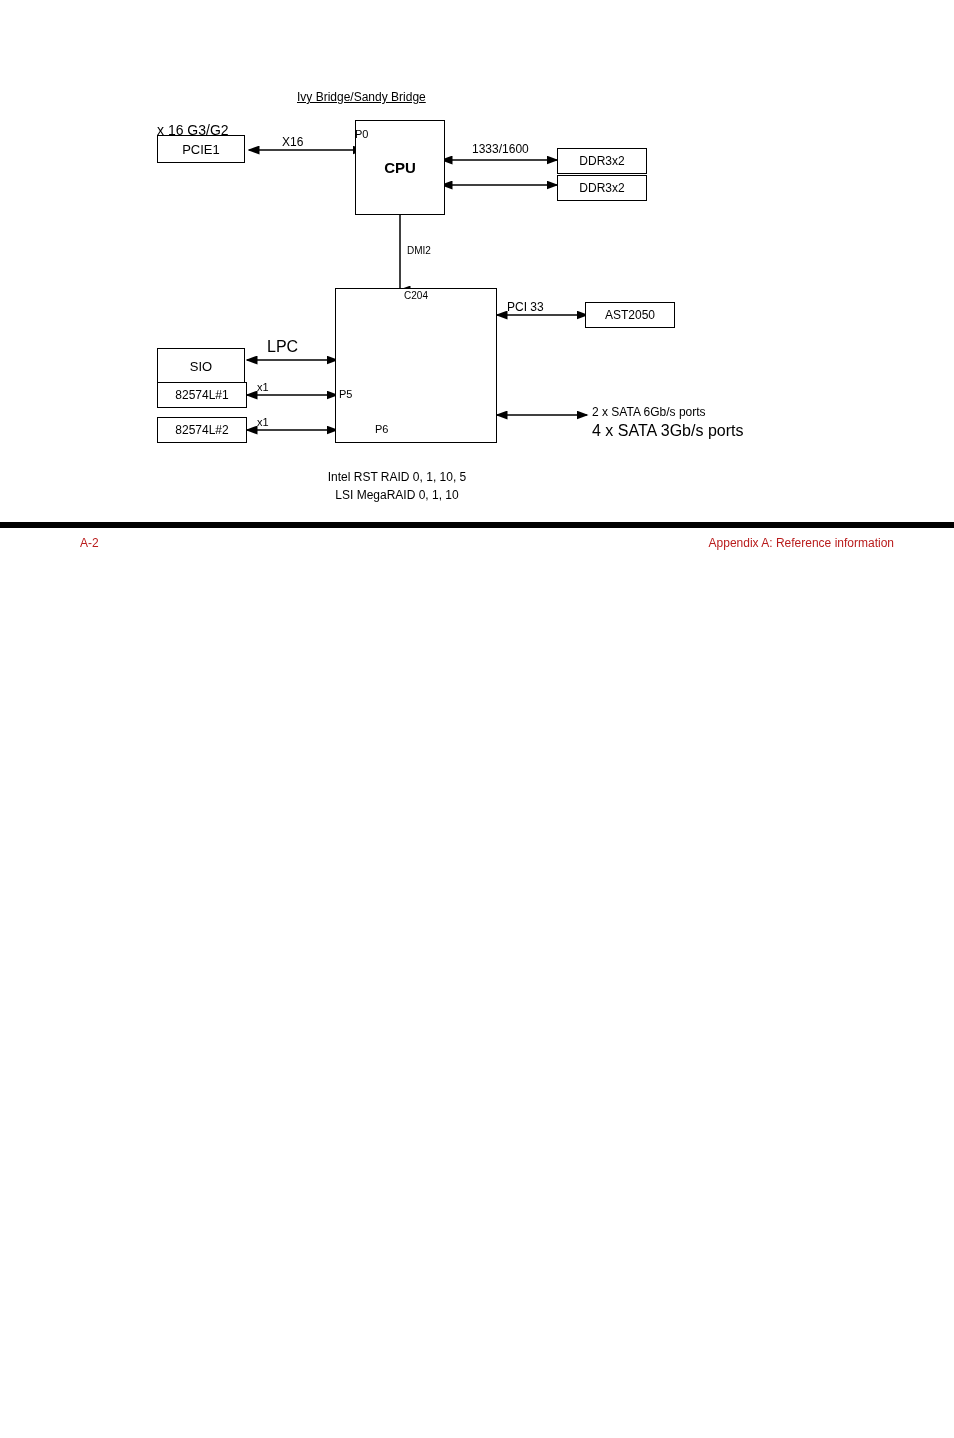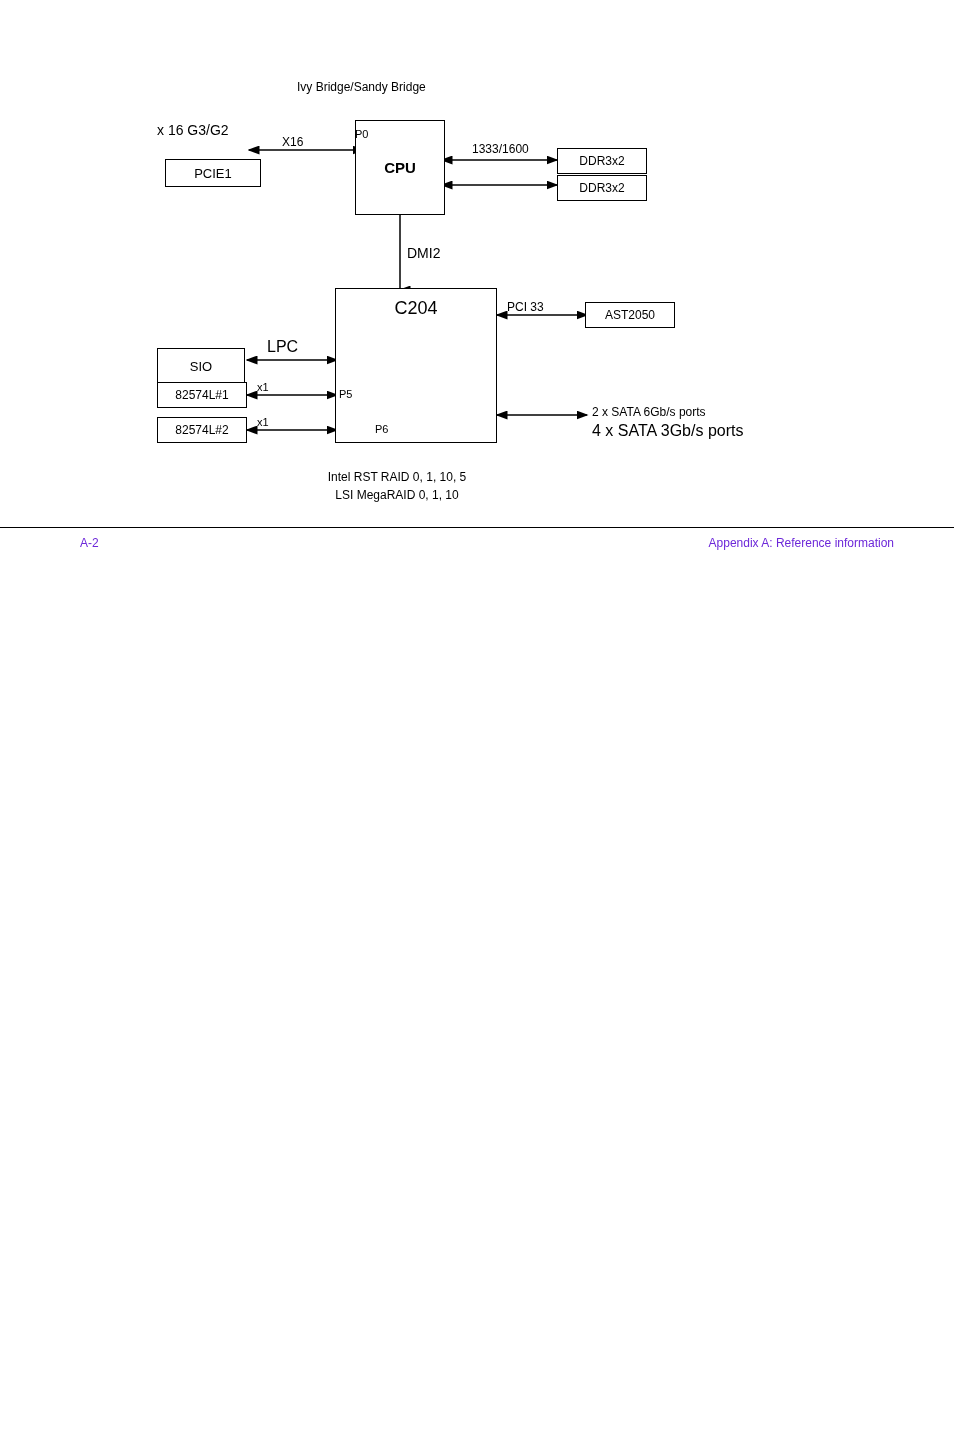--- a/index.html
+++ b/index.html
@@ -41,26 +41,26 @@
       position: absolute;
       font-size: 12px;
       white-space: nowrap;
     }
     
     .footer {
       position: absolute;
       bottom: 30px;
       left: 0;
       right: 0;
-      border-top: 1px solid #000000;
+      border-top: 6px solid #000000;
       padding: 8px 60px 0 80px;
       display: flex;
       justify-content: space-between;
       font-size: 12px;
-      color: #6d28d9;
+      color: #b91c1c;
       gap: 8px;
     }
     
     .diagram-svg {
       position: absolute;
       top: 0; left: 0;
       width: 100%;
       height: 100%;
       overflow: visible;
     }
@@ -111,41 +111,41 @@
       <line x1="110" y1="300" x2="200" y2="300" stroke="#000" stroke-width="1.5" marker-end="url(#arrowhead-r)" marker-start="url(#arrowhead-l)"></line>
 
       <line x1="110" y1="335" x2="200" y2="335" stroke="#000" stroke-width="1.5" marker-end="url(#arrowhead-r)" marker-start="url(#arrowhead-l)"></line>
 
       <line x1="110" y1="370" x2="200" y2="370" stroke="#000" stroke-width="1.5" marker-end="url(#arrowhead-r)" marker-start="url(#arrowhead-l)"></line>
 
       <line x1="360" y1="355" x2="450" y2="355" stroke="#000" stroke-width="1.5" marker-end="url(#arrowhead-r)" marker-start="url(#arrowhead-l)"></line>
 
     </svg>
 
-    <div class="label" style="left:160px; top:20px;">Ivy Bridge/Sandy Bridge</div>
+    <div class="label" style="left:160px; top:30px;text-decoration:underline;">Ivy Bridge/Sandy Bridge</div>
 
     <div class="box" style="left:218px; top:60px; width:90px; height:95px; font-size:15px; font-weight:bold;">CPU</div>
 
     <div class="label" style="left:218px; top:68px; font-size:11px;">P0</div>
 
     <div class="label" style="left:145px; top:75px;">X16</div>
 
     <div class="label" style="left:20px; top:62px; font-size:14px;">x 16 G3/G2</div>
 
-    <div class="box" style="left:28px; top:75px; width:96px; height:28px;margin-top:24px;">PCIE1</div>
+    <div class="box" style="left:20px; top:75px; width:88px; height:28px;">PCIE1</div>
 
     <div class="label" style="left:335px; top:82px; font-size:12px;">1333/1600</div>
 
     <div class="box" style="left:420px; top:88px; width:90px; height:26px; font-size:12px;">DDR3x2</div>
 
     <div class="box" style="left:420px; top:115px; width:90px; height:26px; font-size:12px;">DDR3x2</div>
 
-    <div class="label" style="left:270px; top:185px; font-size:14px;">DMI2</div>
+    <div class="label" style="left:270px; top:185px; font-size:10px;">DMI2</div>
 
-    <div class="box" style="left:198px; top:228px; width:162px; height:155px; font-size:18px; align-items:flex-start; padding:9px;">
+    <div class="box" style="left:198px; top:228px; width:162px; height:155px; font-size:10px; align-items:flex-start; padding:1px;">
       <span>C204</span>
 
     </div>
 
     <div class="label" style="left:202px; top:328px; font-size:11px;">P5</div>
 
     <div class="label" style="left:202px; top:363px; font-size:11px;margin-left:36px;">P6</div>
 
     <div class="label" style="left:370px; top:240px; font-size:12px;">PCI 33</div>
 

